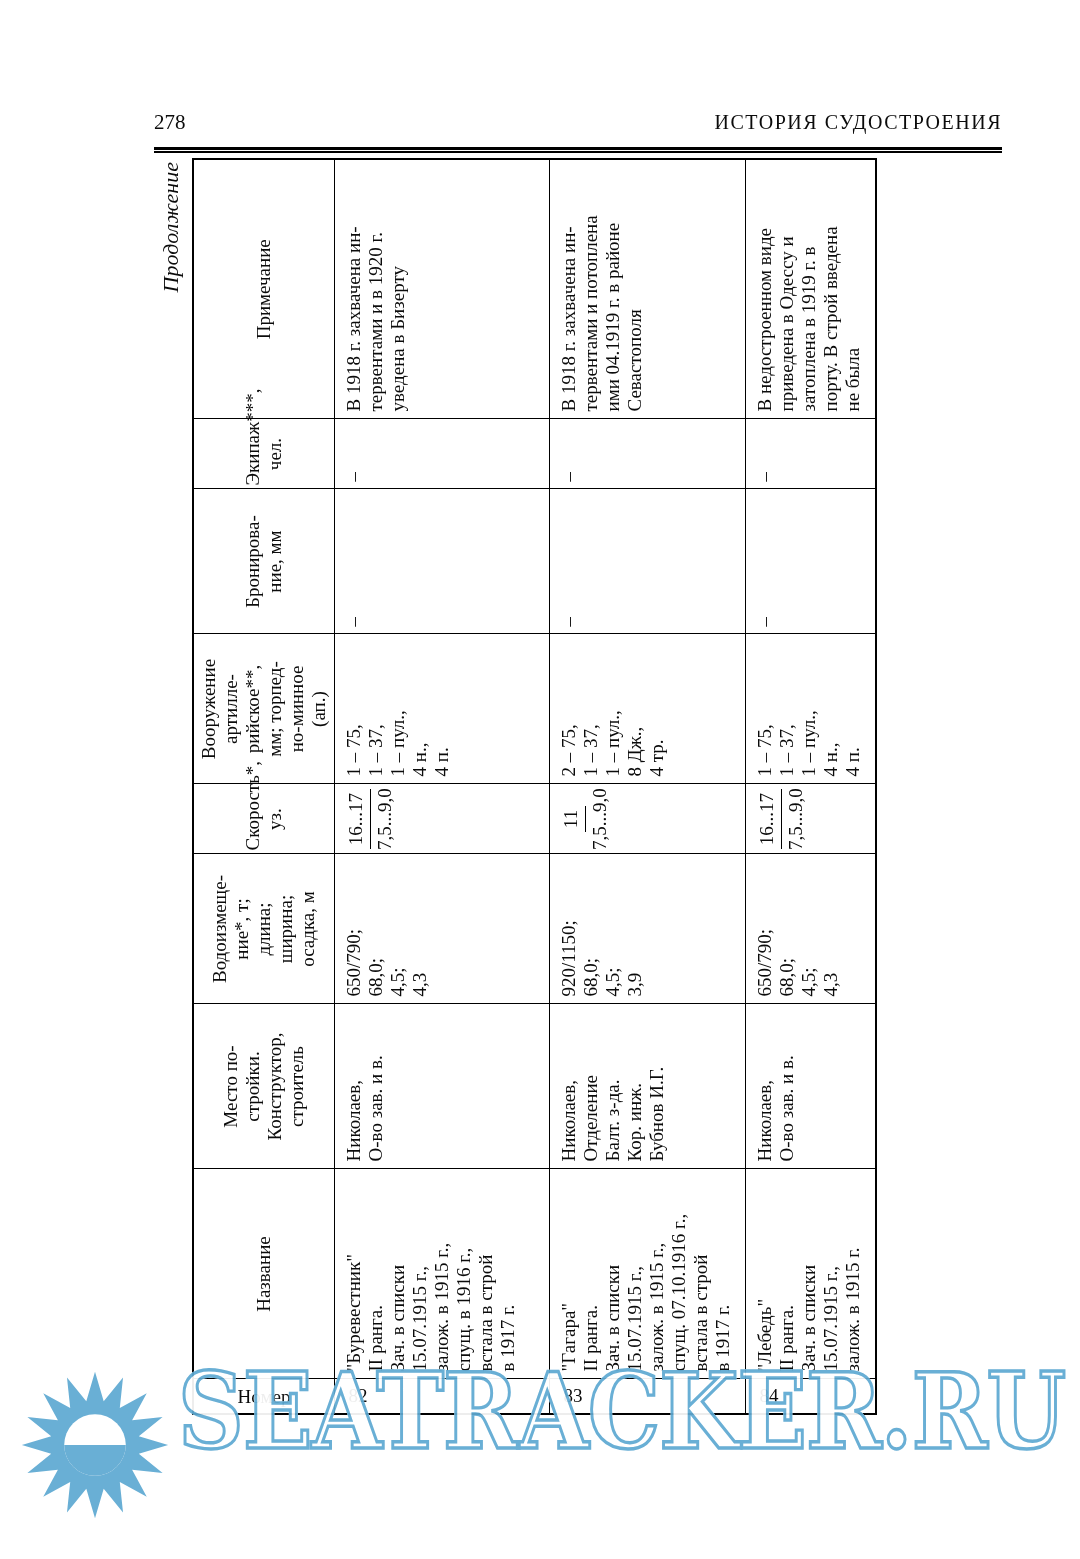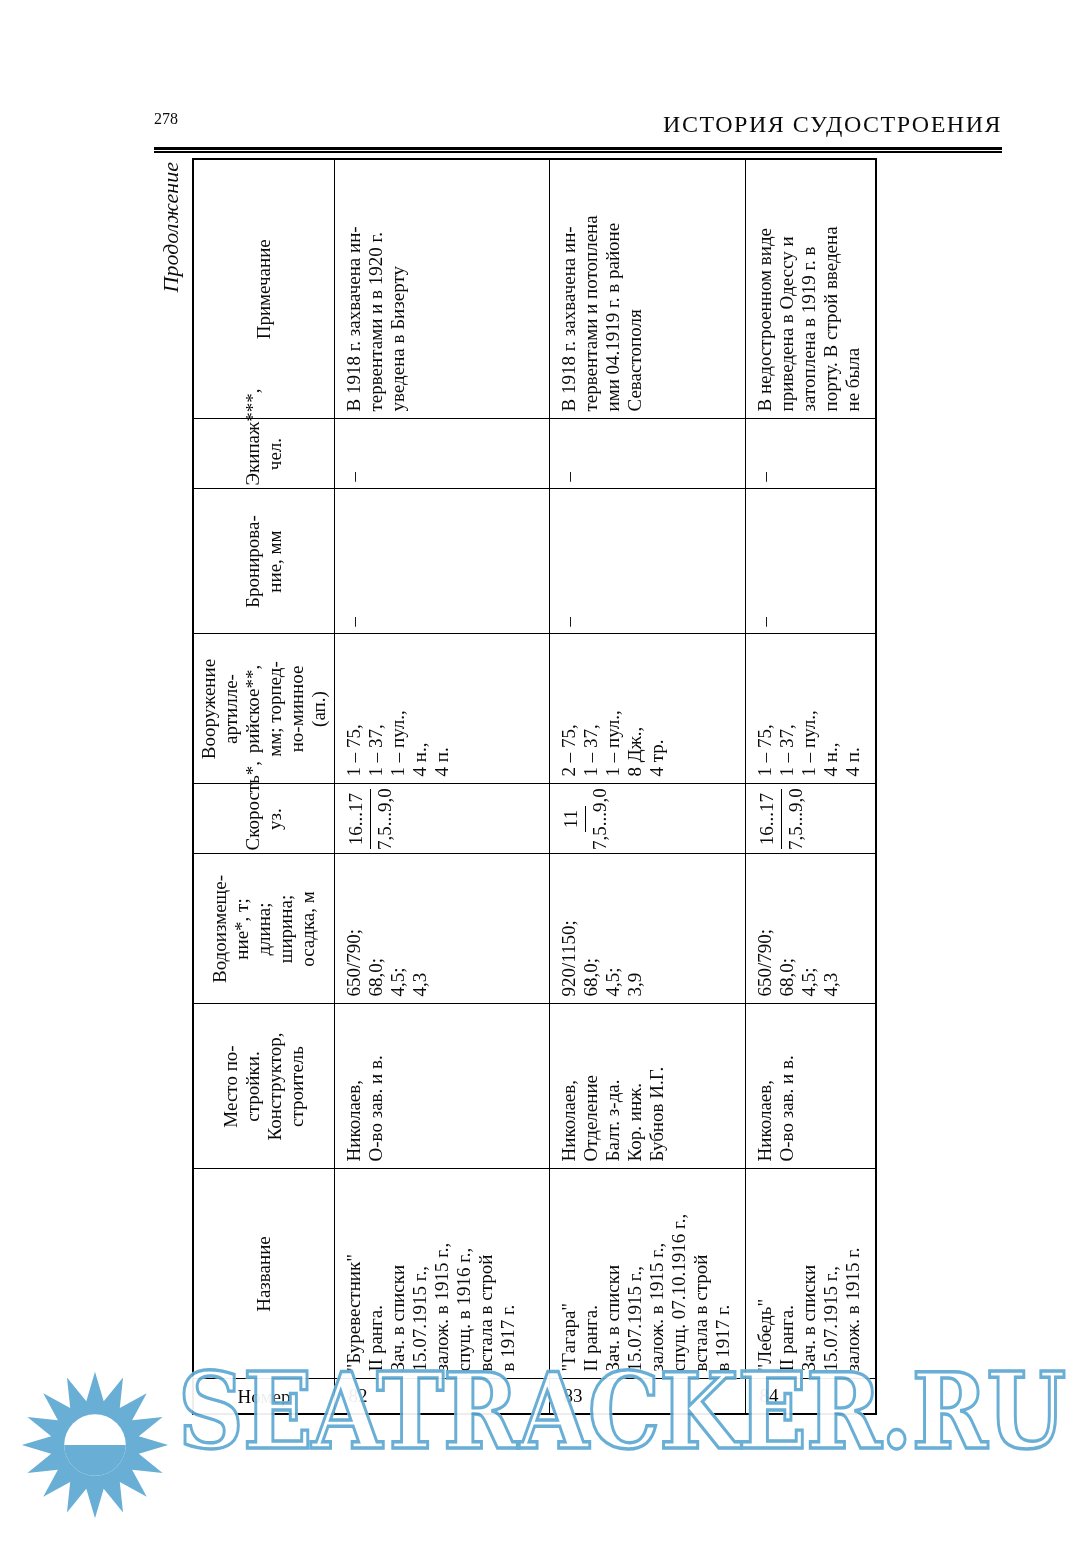--- a/index.html
+++ b/index.html
@@ -2,22 +2,22 @@
 <html><head>
 <meta charset="utf-8">
 <style>
   * { box-sizing: border-box; }
   html,body { margin:0; padding:0; }
   body {
     width:1080px; height:1559px; position:relative; overflow:hidden;
     background:#ffffff; color:#0b0b0b;
     font-family:"Liberation Serif","DejaVu Serif",serif;
   }
-  .page-number { position:absolute; left:154px; top:110px; font-size:16px; }
-  .page-title  { position:absolute; right:78px; top:111px; font-size:24px; letter-spacing:1.5px; }
+  .page-number { position:absolute; left:154px; top:110px; font-size:21px; }
+  .page-title  { position:absolute; right:78px; top:111px; font-size:20px; letter-spacing:1.5px; }
   .rule { position:absolute; left:154px; right:78px; top:147px; height:6px;
           border-top:3px solid #000; border-bottom:2px solid #000; }
 
   
   .rot-region {
     position:absolute; left:158px; top:160px; width:1255px; height:736px;
     transform-origin:0 0; transform:rotate(-90deg) translateX(-1255px);
   }
   .continuation { height:34px; text-align:right; font-style:italic; font-size:22px; padding-right:2px; }
 

